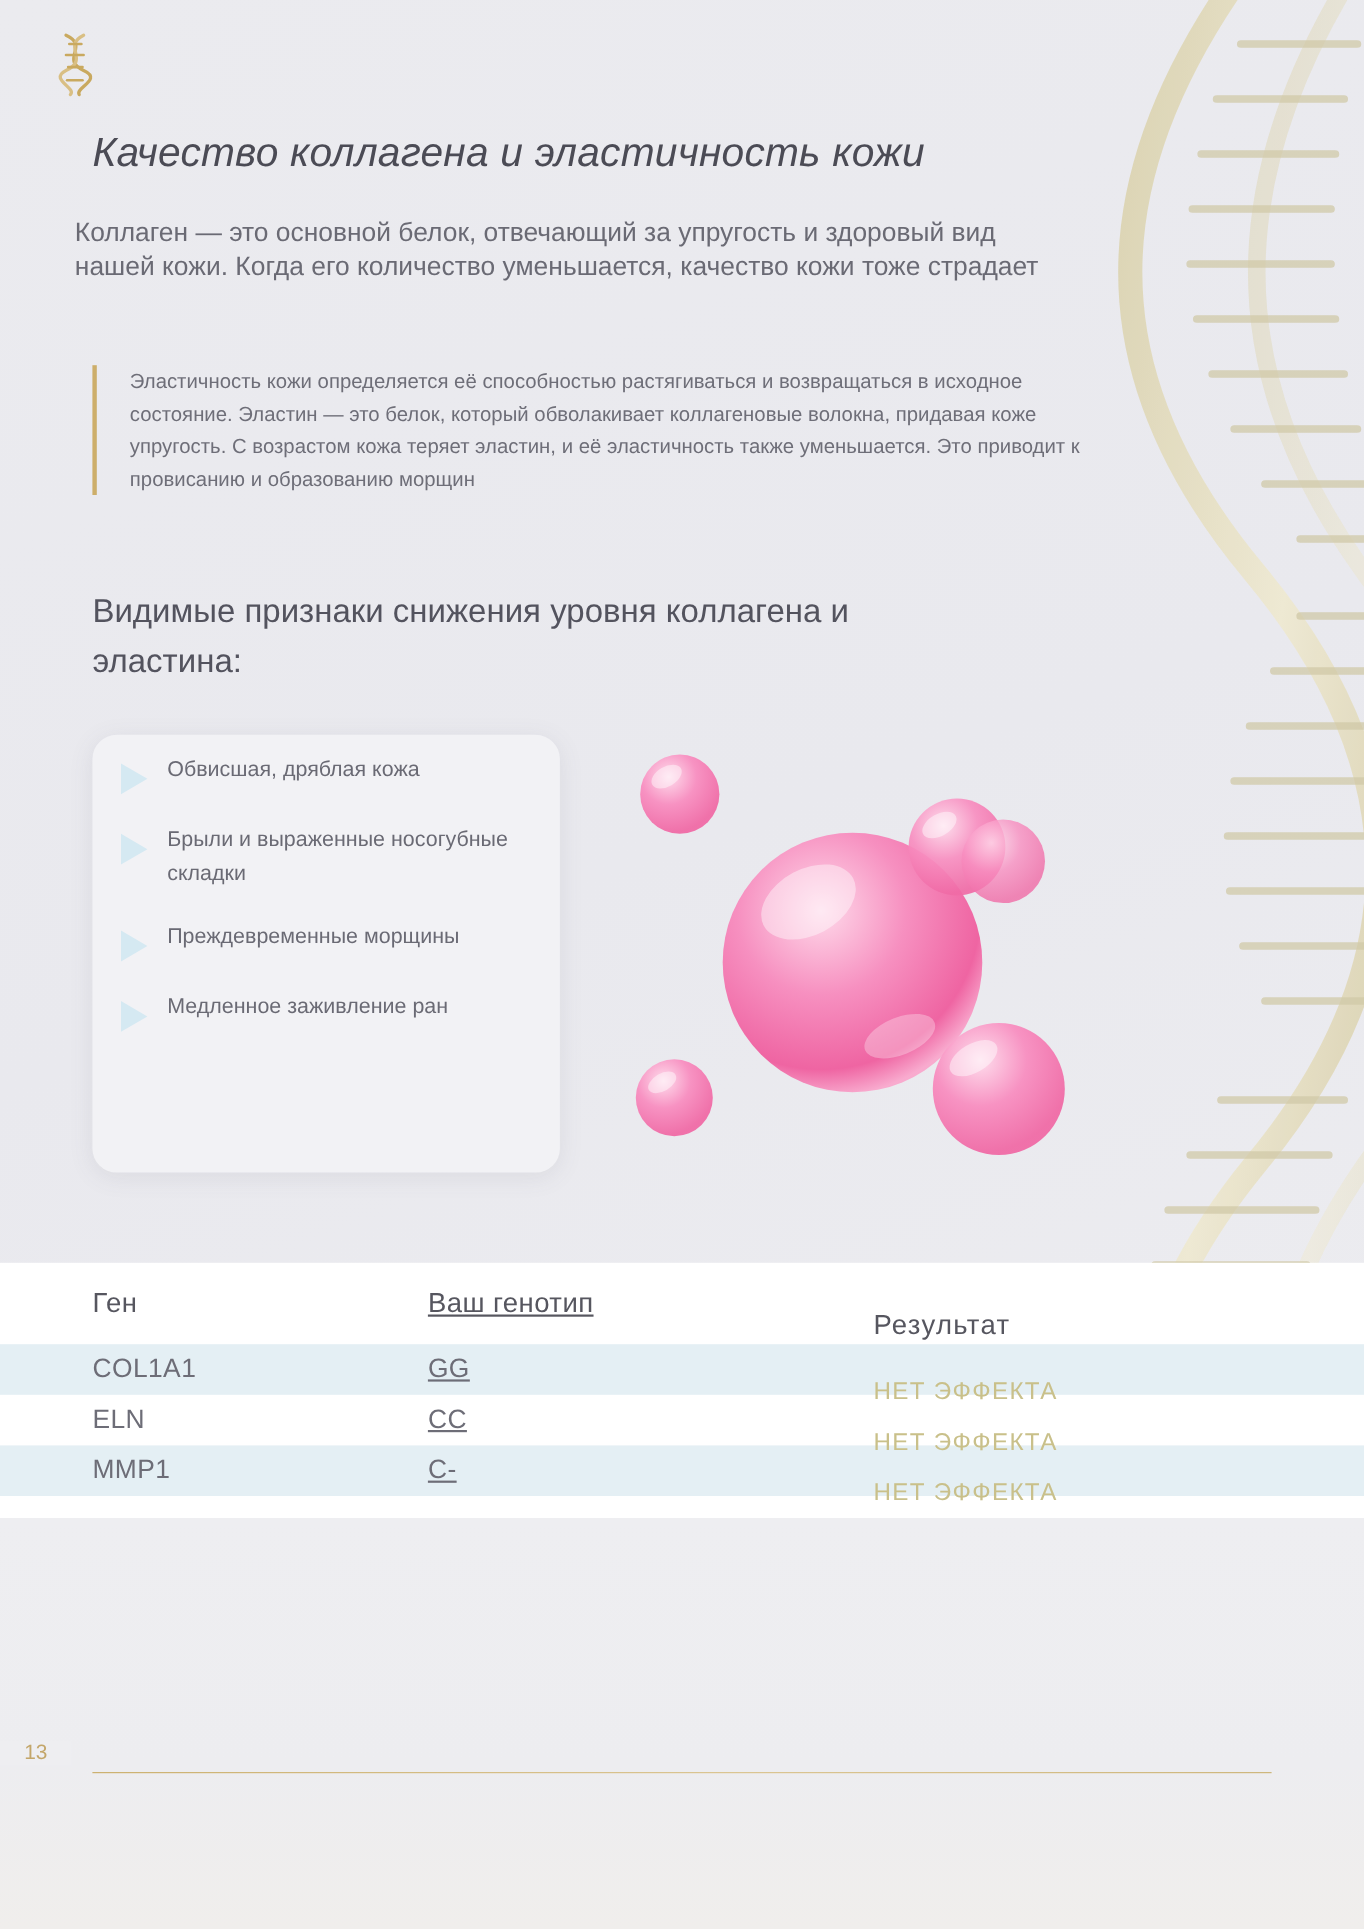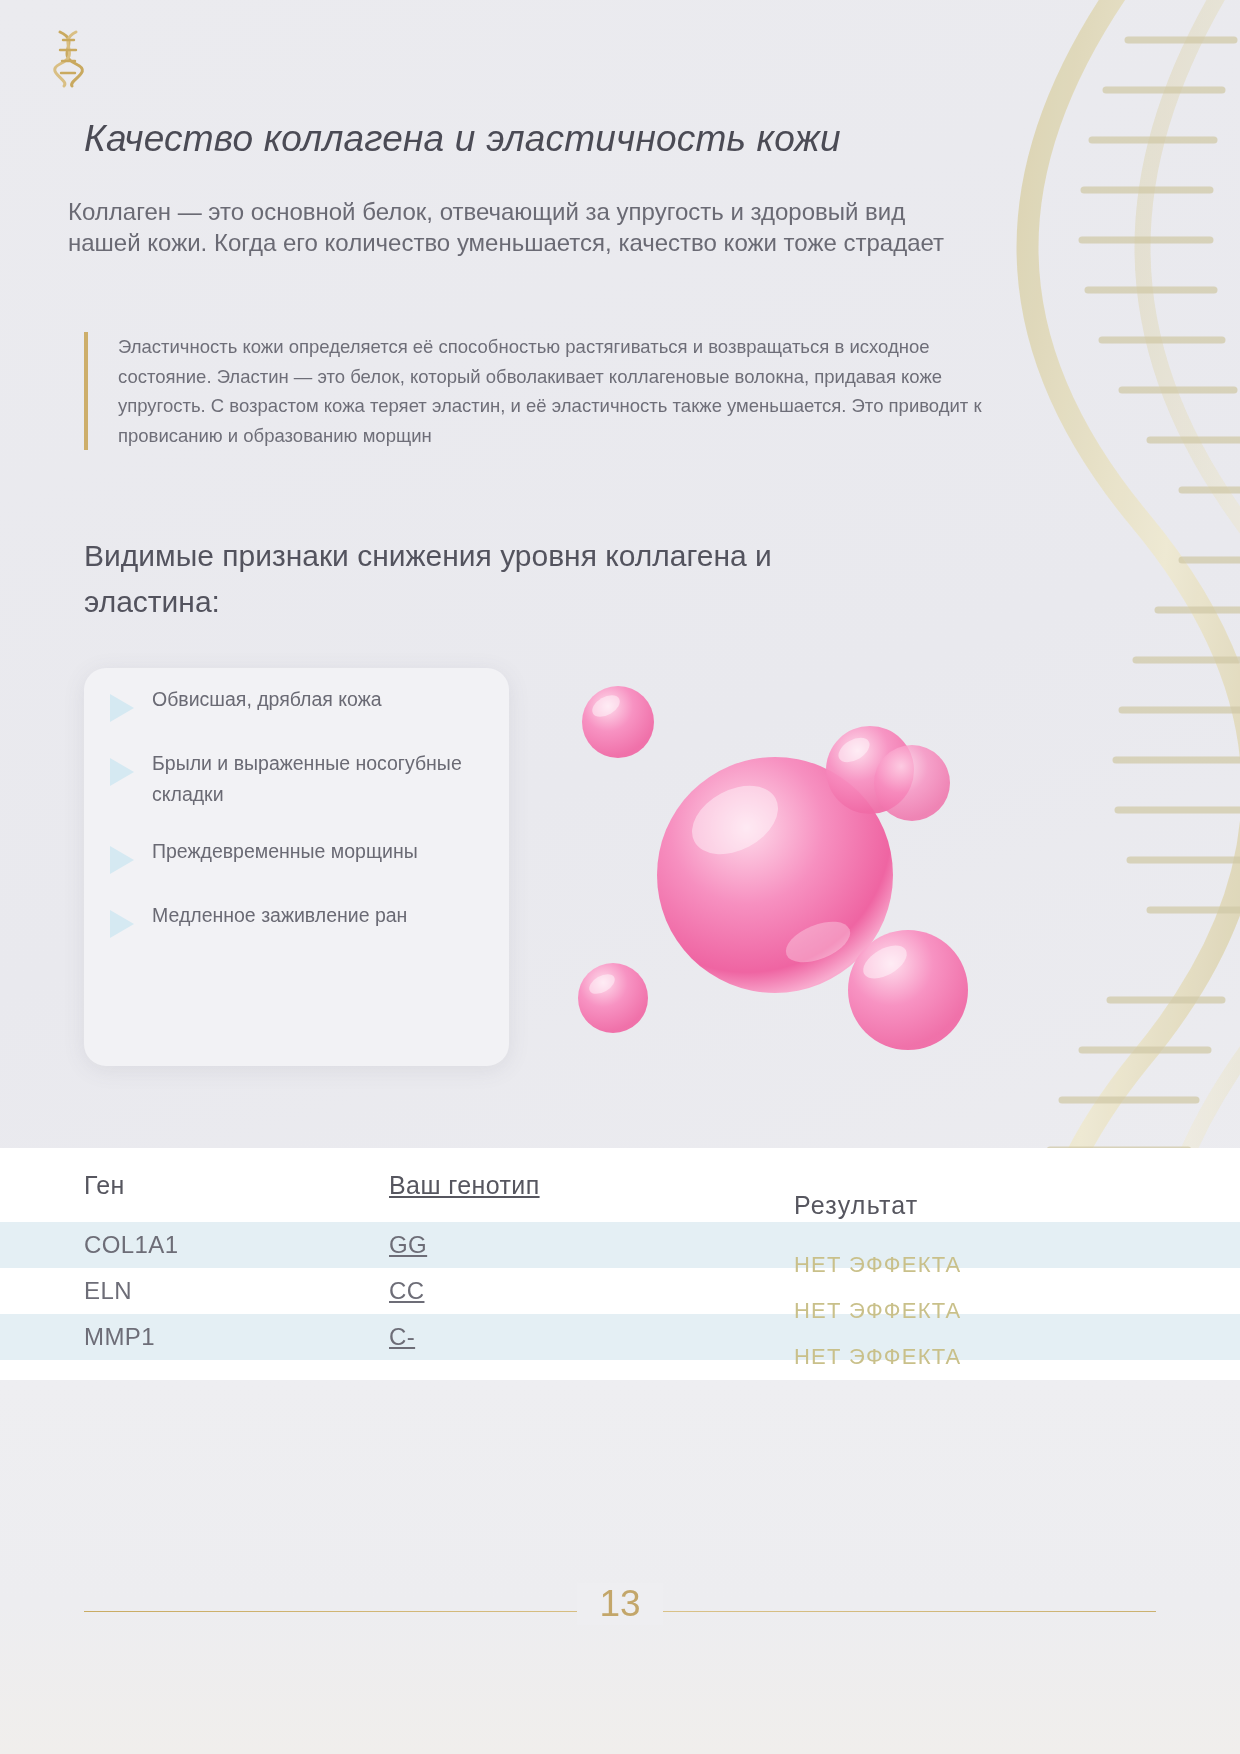--- a/index.html
+++ b/index.html
@@ -186,22 +186,21 @@
     top: 1611px;
     width: 1072px;
     height: 1px;
     background: linear-gradient(90deg, #c9ab63 0%, #d9c188 55%, #cbb170 100%);
   }
   .page-num {
     position: absolute;
     left: 0;
     top: 1583px;
     width: 1240px;
-    text-align: center;
-    font-size: 37px;
+    font-size: 19px;
     color: #c3a66a;
     background: transparent;
   }
   .page-num span {
     display: inline-block;
     background: #eeeef1;
     padding: 0 22px;
   }
   .bottom-fade {
     position: absolute;

